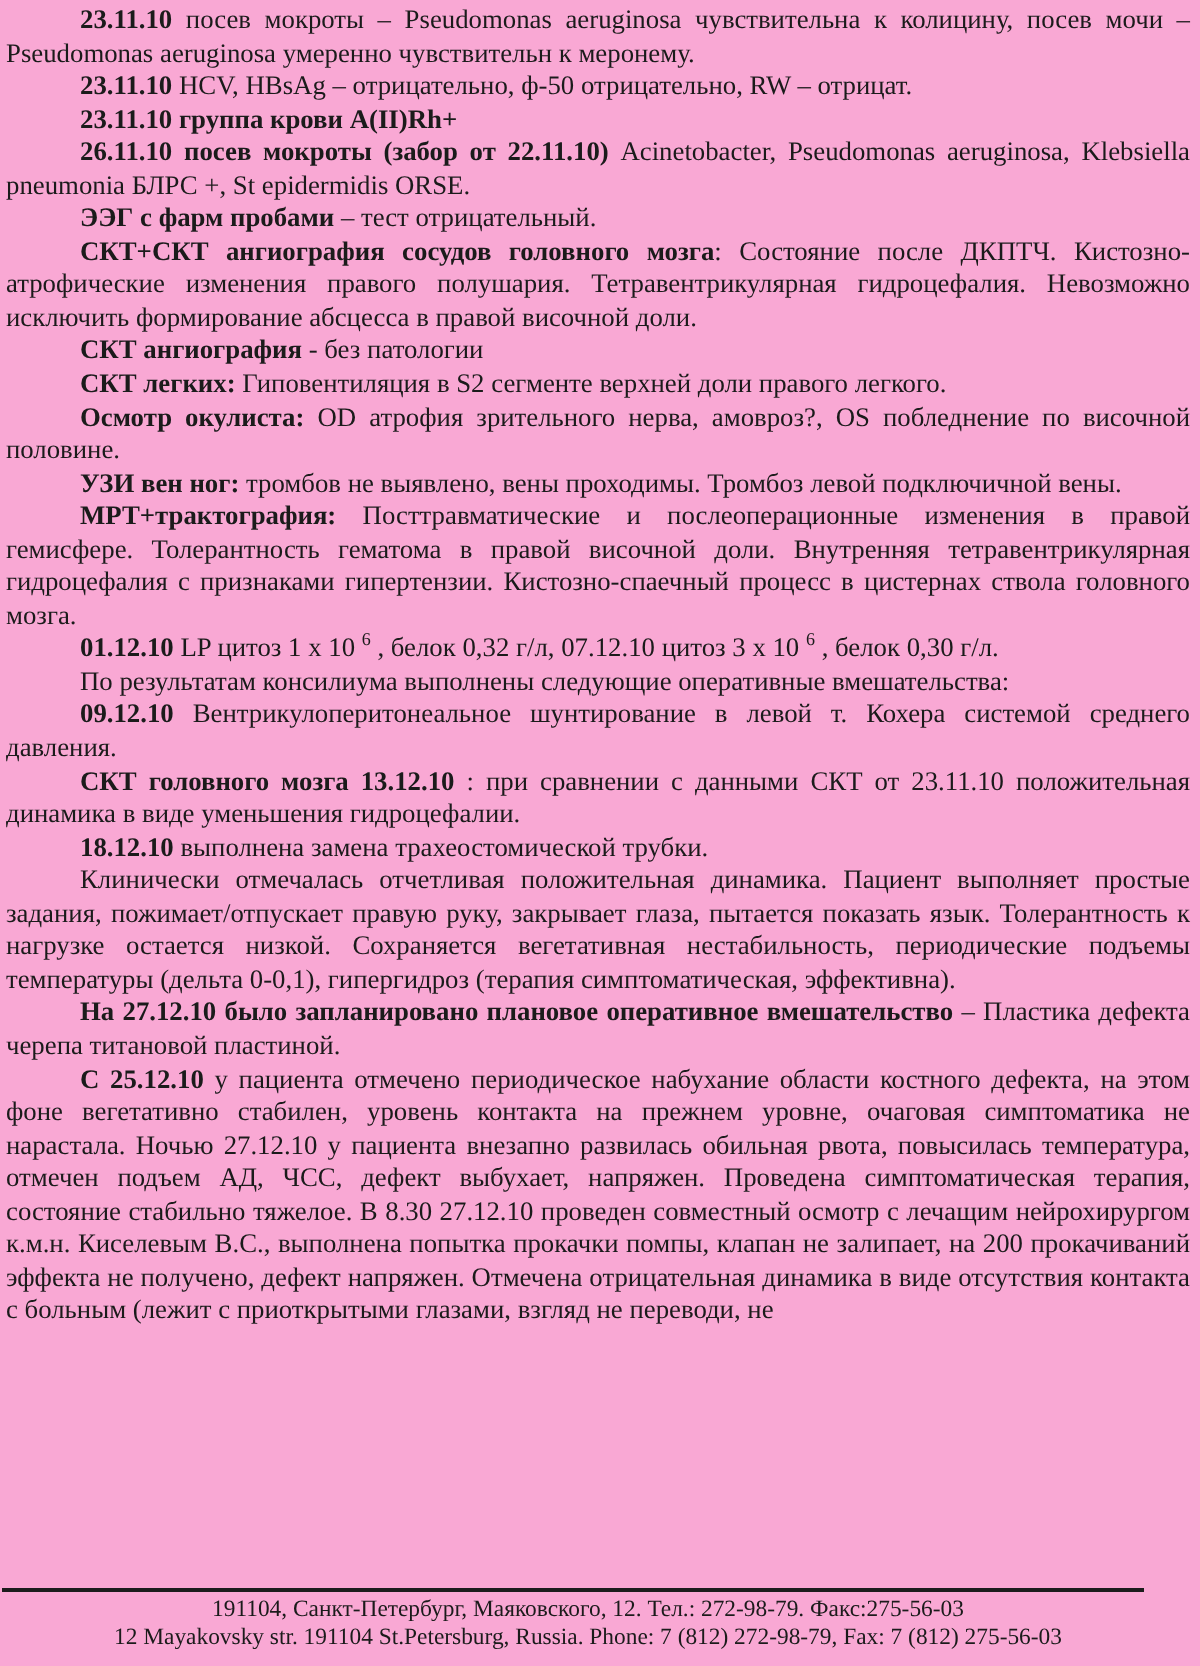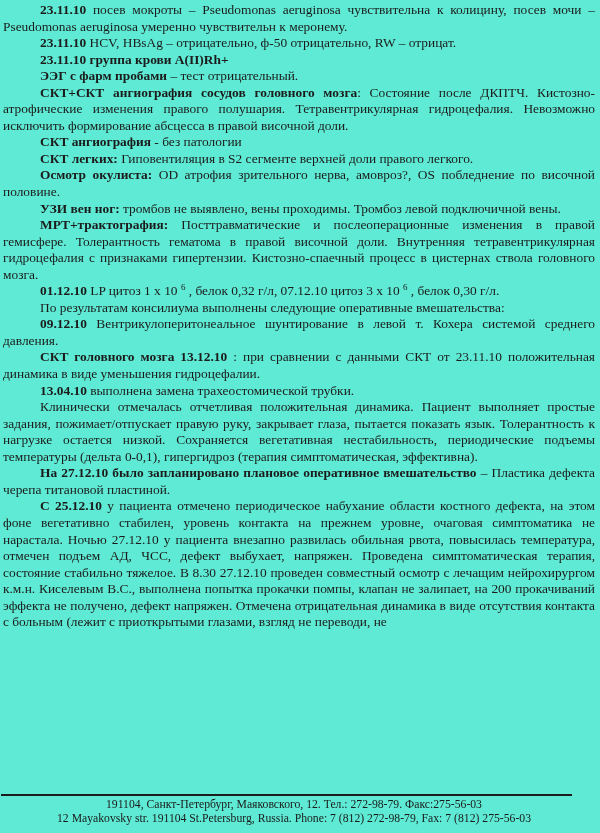--- a/index.html
+++ b/index.html
@@ -5,21 +5,21 @@
   html, body {
     margin: 0;
     padding: 0;
     background: #ffffff;
   }
   .page {
     position: relative;
     width: 600px;
     height: 833px;
     box-sizing: border-box;
-    background: #5eead4;
+    background: #f9a8d4;
     font-family: "Liberation Serif", "DejaVu Serif", serif;
     color: #1b1b1b;
     overflow: hidden;
   }
   .doc-body {
     position: absolute;
     top: 2px;
     left: 3px;
     right: 5px;
     font-size: 13.4px;
@@ -55,32 +55,33 @@
   }
 </style>
 </head>
 <body>
 
 <div class="page">
   <div class="doc-body" id="doc-body">
       <p class="para"><span class="b">23.11.10</span><span> посев мокроты – Pseudomonas aeruginosa чувствительна к колицину, посев мочи – Pseudomonas aeruginosa умеренно чувствительн к меронему.</span></p>
       <p class="para"><span class="b">23.11.10</span><span> HCV, HBsAg – отрицательно, ф-50 отрицательно, RW – отрицат.</span></p>
       <p class="para"><span class="b">23.11.10 группа крови А(II)Rh+</span></p>
+      <p class="para"><span class="b">26.11.10 посев мокроты (забор от 22.11.10)</span><span> Acinetobacter, Pseudomonas aeruginosa, Klebsiella pneumonia БЛРС +, St epidermidis ORSE.</span></p>
       <p class="para"><span class="b">ЭЭГ с фарм пробами</span><span> – тест отрицательный.</span></p>
       <p class="para"><span class="b">СКТ+СКТ ангиография сосудов головного мозга</span><span>: Состояние после ДКПТЧ. Кистозно-атрофические изменения правого полушария. Тетравентрикулярная гидроцефалия. Невозможно исключить формирование абсцесса в правой височной доли.</span></p>
       <p class="para"><span class="b">СКТ ангиография</span><span> - без патологии</span></p>
       <p class="para"><span class="b">СКТ легких:</span><span> Гиповентиляция в S2 сегменте верхней доли правого легкого.</span></p>
       <p class="para"><span class="b">Осмотр окулиста:</span><span> OD атрофия зрительного нерва, амовроз?, OS побледнение по височной половине.</span></p>
       <p class="para"><span class="b">УЗИ вен ног:</span><span> тромбов не выявлено, вены проходимы. Тромбоз левой подключичной вены.</span></p>
       <p class="para"><span class="b">МРТ+трактография:</span><span> Посттравматические и послеоперационные изменения в правой гемисфере. Толерантность гематома в правой височной доли. Внутренняя тетравентрикулярная гидроцефалия с признаками гипертензии. Кистозно-спаечный процесс в цистернах ствола головного мозга.</span></p>
       <p class="para"><span class="b">01.12.10</span><span> LP цитоз 1 х 10 </span><sup class="sp">6</sup><span> , белок 0,32 г/л, 07.12.10 цитоз 3 х 10 </span><sup class="sp">6</sup><span> , белок 0,30 г/л.</span></p>
       <p class="para"><span>По результатам консилиума выполнены следующие оперативные вмешательства:</span></p>
       <p class="para"><span class="b">09.12.10</span><span> Вентрикулоперитонеальное шунтирование в левой т. Кохера системой среднего давления.</span></p>
       <p class="para"><span class="b">СКТ головного мозга 13.12.10</span><span> : при сравнении с данными СКТ от 23.11.10 положительная динамика в виде уменьшения гидроцефалии.</span></p>
-      <p class="para"><span class="b">13.04.10</span><span> выполнена замена трахеостомической трубки.</span></p>
+      <p class="para"><span class="b">18.12.10</span><span> выполнена замена трахеостомической трубки.</span></p>
       <p class="para"><span>Клинически отмечалась отчетливая положительная динамика. Пациент выполняет простые задания, пожимает/отпускает правую руку, закрывает глаза, пытается показать язык. Толерантность к нагрузке остается низкой. Сохраняется вегетативная нестабильность, периодические подъемы температуры (дельта 0-0,1), гипергидроз (терапия симптоматическая, эффективна).</span></p>
       <p class="para"><span class="b">На 27.12.10 было запланировано плановое оперативное вмешательство</span><span> – Пластика дефекта черепа титановой пластиной.</span></p>
       <p class="para"><span class="b">С 25.12.10</span><span> у пациента отмечено периодическое набухание области костного дефекта, на этом фоне вегетативно стабилен, уровень контакта на прежнем уровне, очаговая симптоматика не нарастала. Ночью 27.12.10 у пациента внезапно развилась обильная рвота, повысилась температура, отмечен подъем АД, ЧСС, дефект выбухает, напряжен. Проведена симптоматическая терапия, состояние стабильно тяжелое. В 8.30 27.12.10 проведен совместный осмотр с лечащим нейрохирургом к.м.н. Киселевым В.С., выполнена попытка прокачки помпы, клапан не залипает, на 200 прокачиваний эффекта не получено, дефект напряжен. Отмечена отрицательная динамика в виде отсутствия контакта с больным (лежит с приоткрытыми глазами, взгляд не переводи, не</span></p>
     </div>
   <div class="footer">
     <div class="footer-rule"></div>
     <div class="footer-line">191104, Санкт-Петербург, Маяковского, 12. Тел.: 272-98-79. Факс:275-56-03</div>
     <div class="footer-line">12 Mayakovsky str. 191104 St.Petersburg, Russia. Phone: 7 (812) 272-98-79, Fax: 7 (812) 275-56-03</div>
   </div>
 </div>

